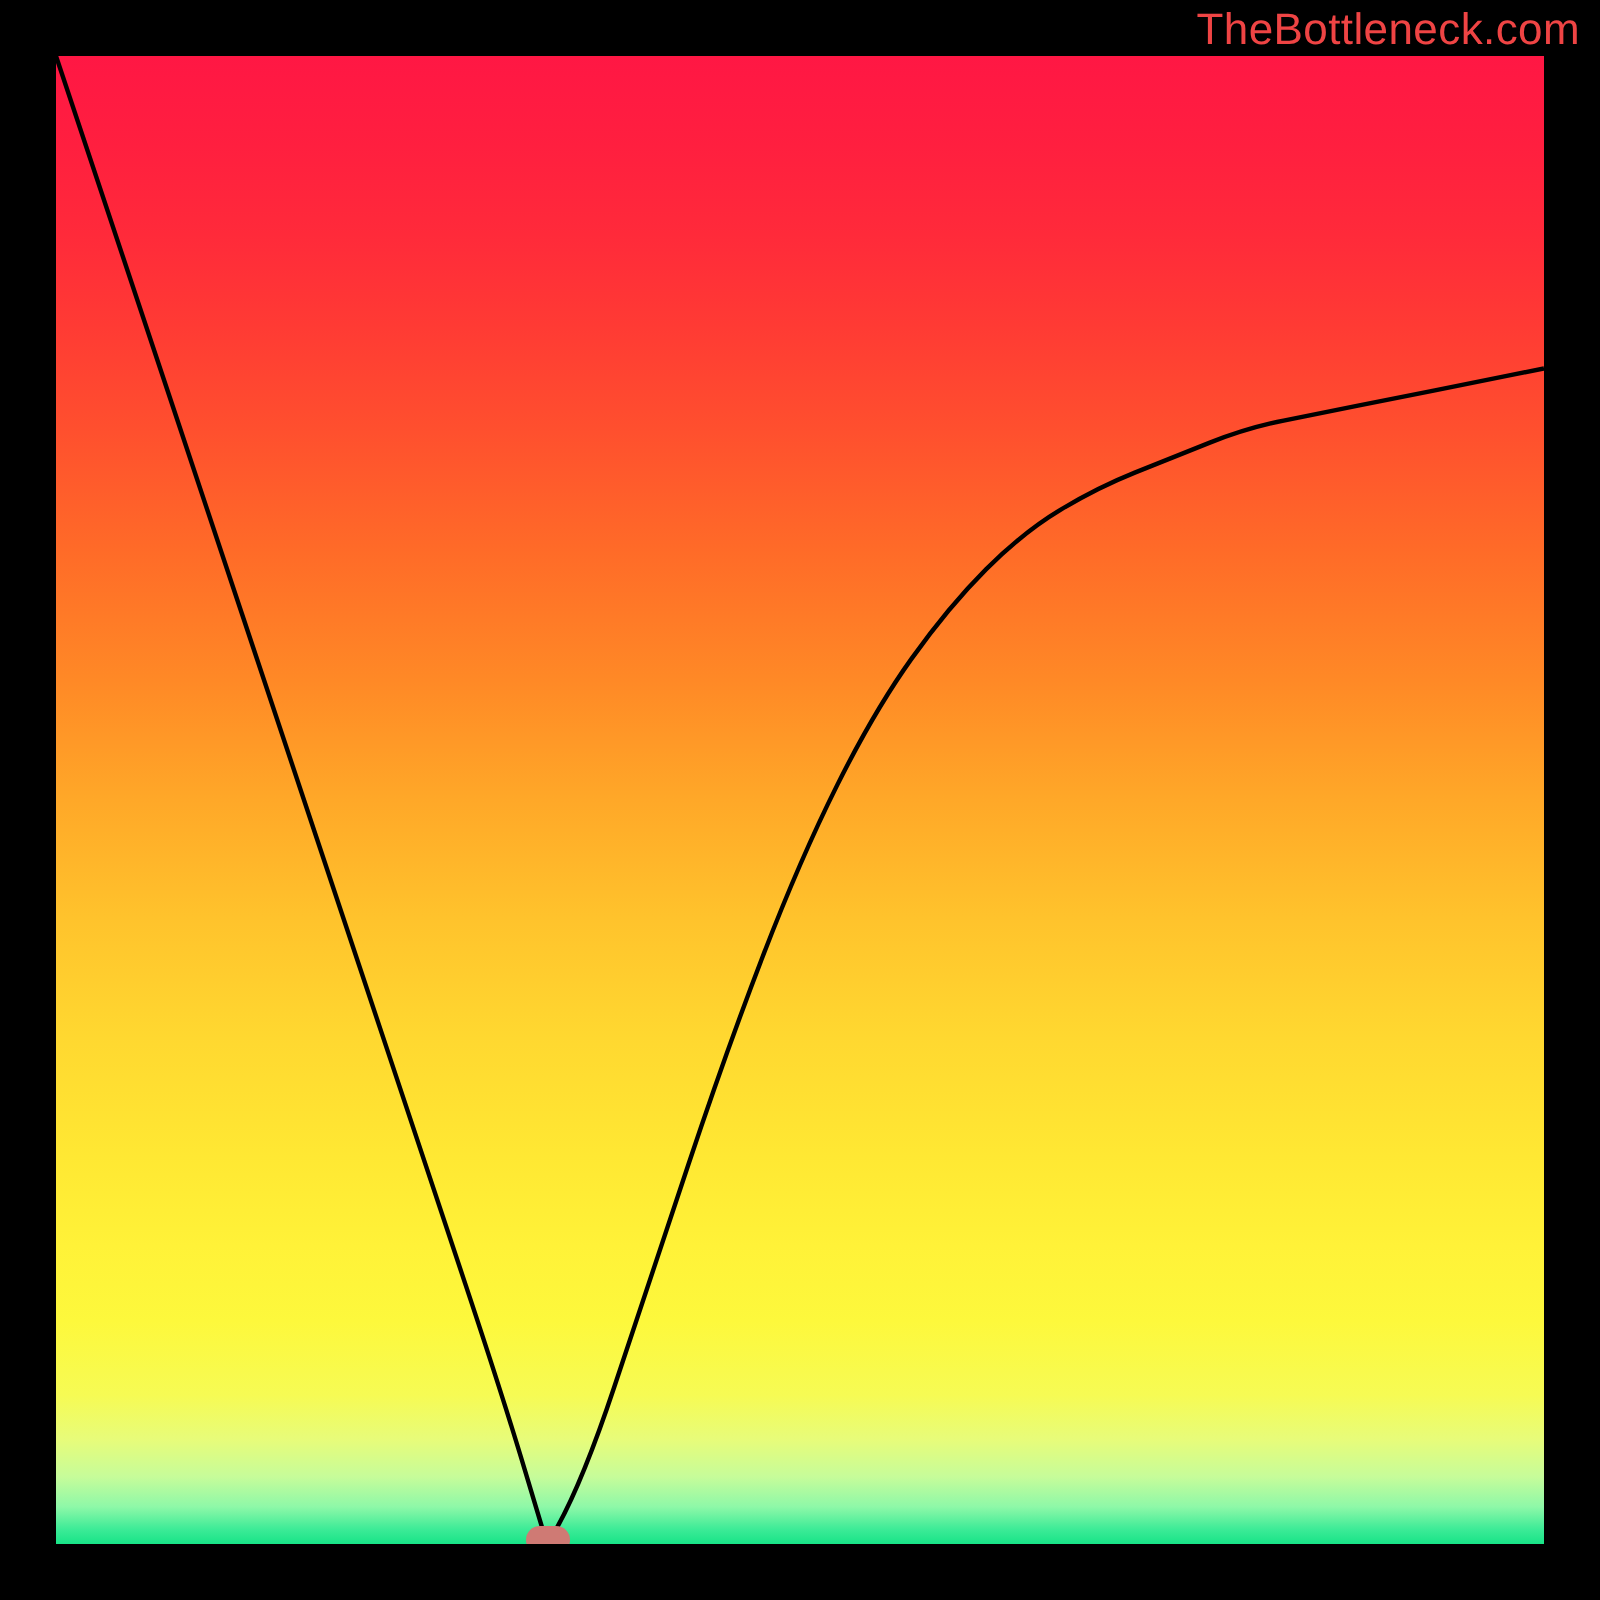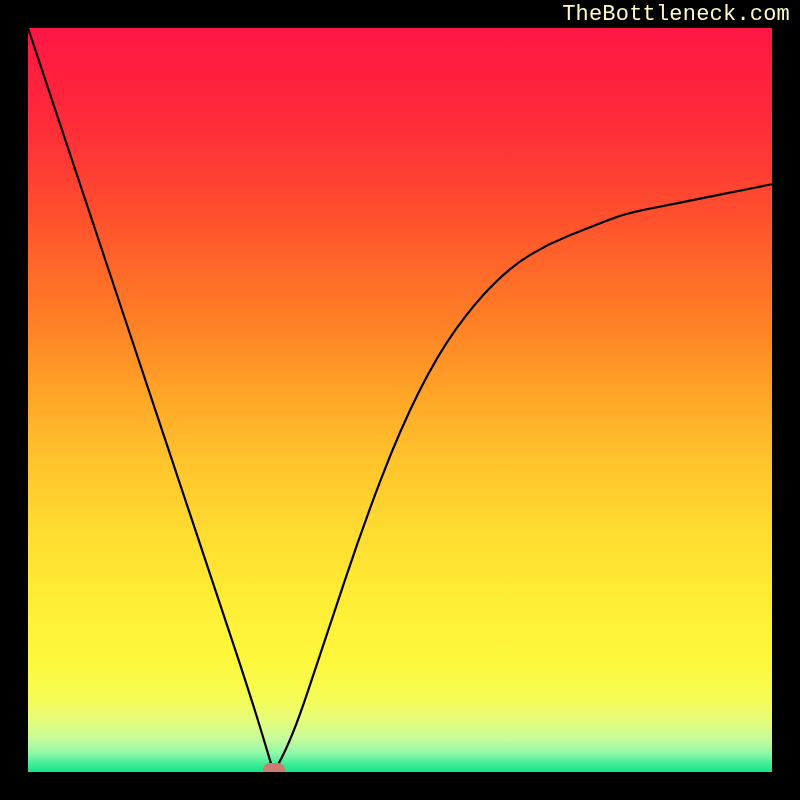--- a/index.html
+++ b/index.html
@@ -12,25 +12,24 @@
   .outer {
     position: absolute;
     left: 0; top: 0;
     width: 800px; height: 800px;
     background: #000;
   }
   .watermark {
     position: absolute;
     top: 2px;
     right: 10px;
-    color: #fef9c3;
+    color: #ef4444;
     font-size: 22px;
     letter-spacing: 0.2px;
     z-index: 10;
-    font-family: Liberation Mono, monospace;
   }
   .plot {
     position: absolute;
     left: 28px;
     top: 28px;
     width: 744px;
     height: 744px;
     overflow: hidden;
   }
   .gradient {

